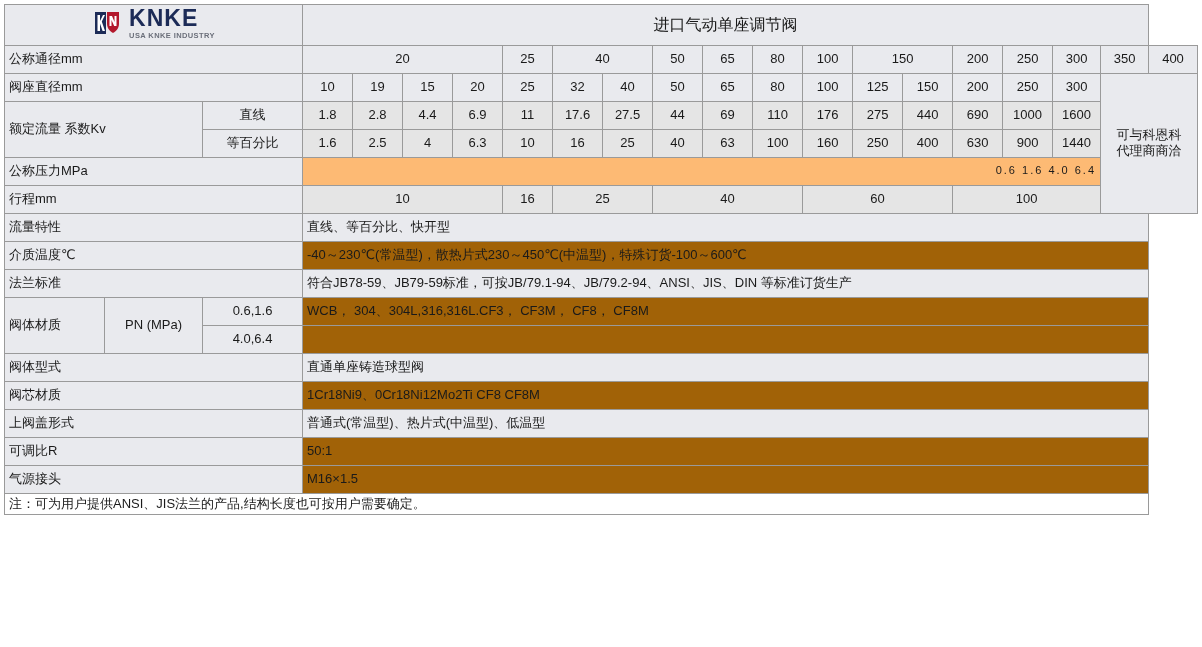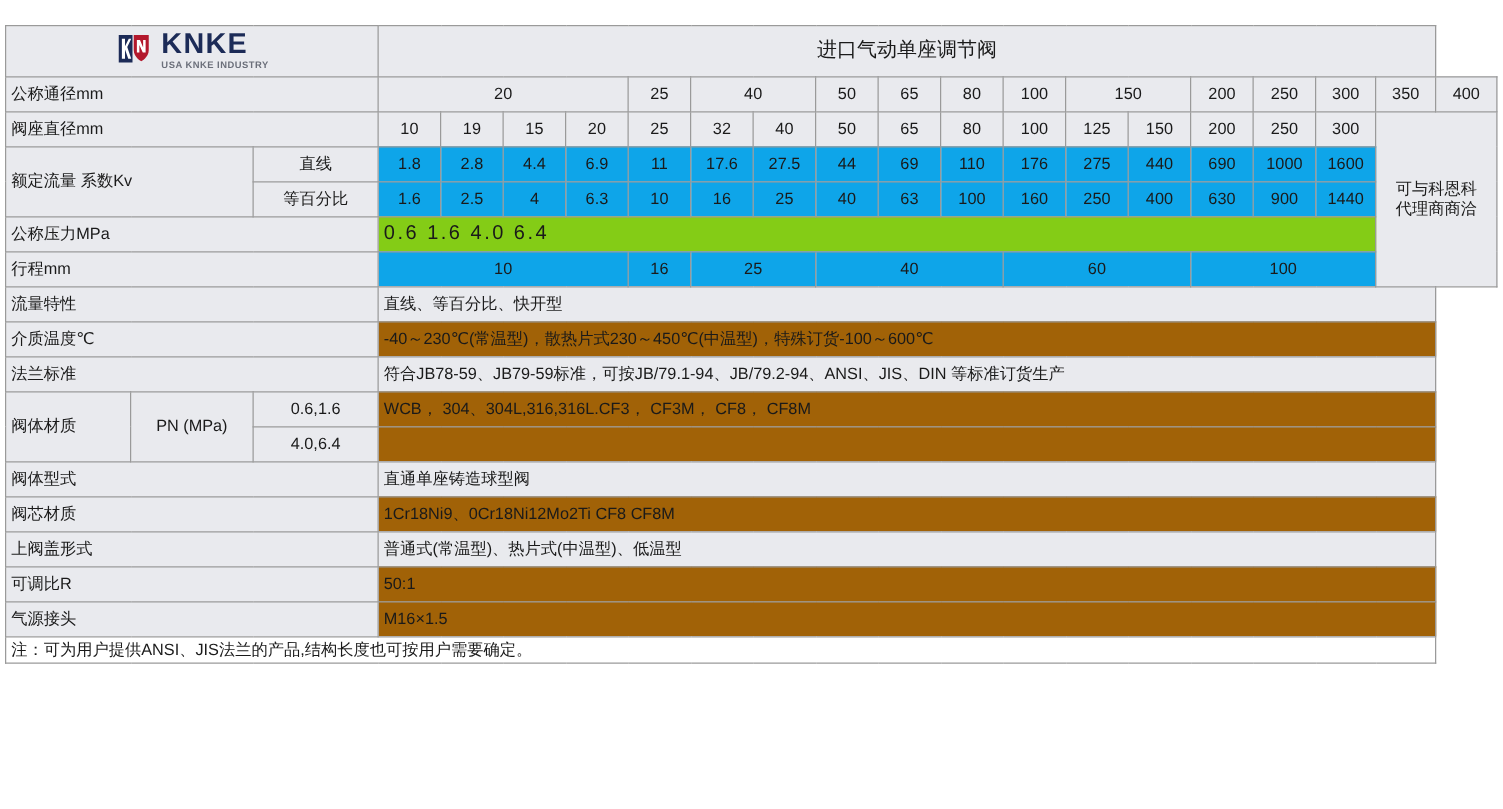--- a/index.html
+++ b/index.html
@@ -10,21 +10,21 @@
   body {
     font-family: "Liberation Sans", "DejaVu Sans", sans-serif;
     font-size: 13px;
     color: #1a1a1a;
     -webkit-font-smoothing: antialiased;
   }
   .sheet {
     width: 1202px;
     height: 647px;
     box-sizing: border-box;
-    padding: 20px 4px 0 4px;
+    padding: 4px 4px 0 4px;
     position: relative;
     overflow: hidden;
   }
   table.spec {
     border-collapse: collapse;
     table-layout: fixed;
     width: 1194px;
     margin: 0 auto;
   }
   table.spec td {
@@ -84,41 +84,41 @@
     padding-left: 6px;
     white-space: nowrap;
   }
   .lbl-c {
     background: #e9eaee;
     text-align: center;
     margin-top: 38px;
   }
   .num {
     text-align: center;
-    background: #0ea5e9;
+    background: #e5e5e5;
   }
   .num-g {
     text-align: center;
     background: #e9eaee;
   }
   .val {
     text-align: left;
     padding-left: 6px;
     background: #a16207;
   }
   .val-g {
     text-align: left;
     padding-left: 6px;
     background: #e9eaee;
     margin-left: 26px;
   }
   .center-v {
-    text-align: left;
-    background: #84cc16;
-    font-size: 16px;
+    text-align: right;
+    background: #fdba74;
+    font-size: 11px;
     line-height: 1.6;
   }
   .rowh {
     height: 28px;
   }
   .note-row td {
     border: 1px solid #9a9a9a;
     background: #ffffff;
     text-align: left;
     padding: 8px 6px;

